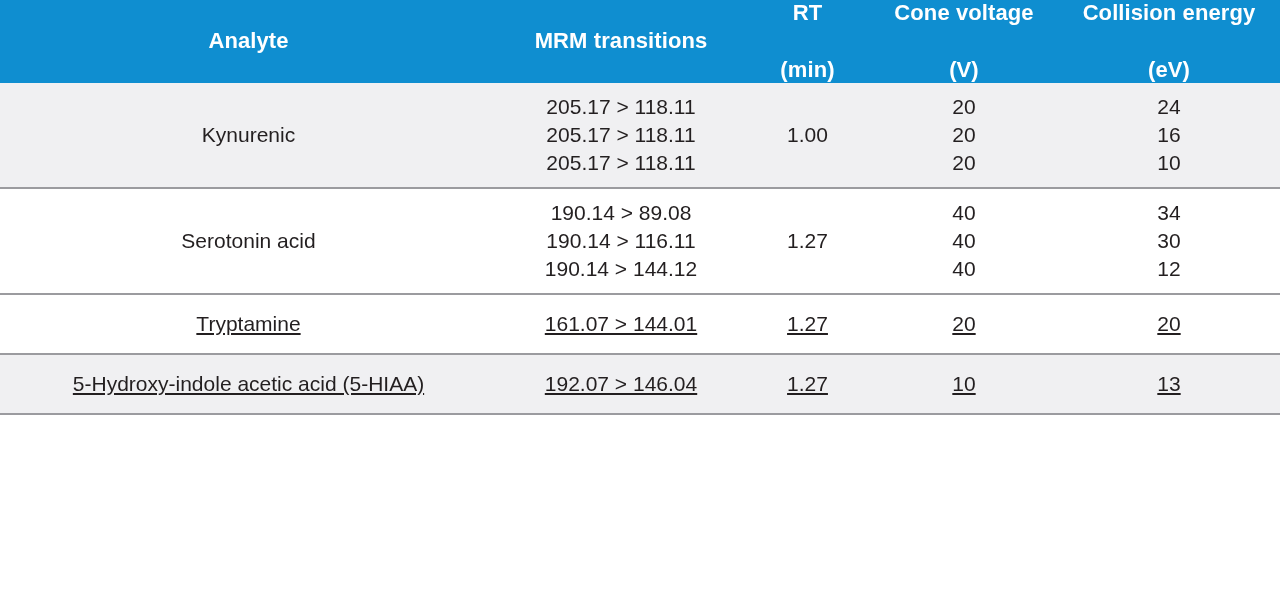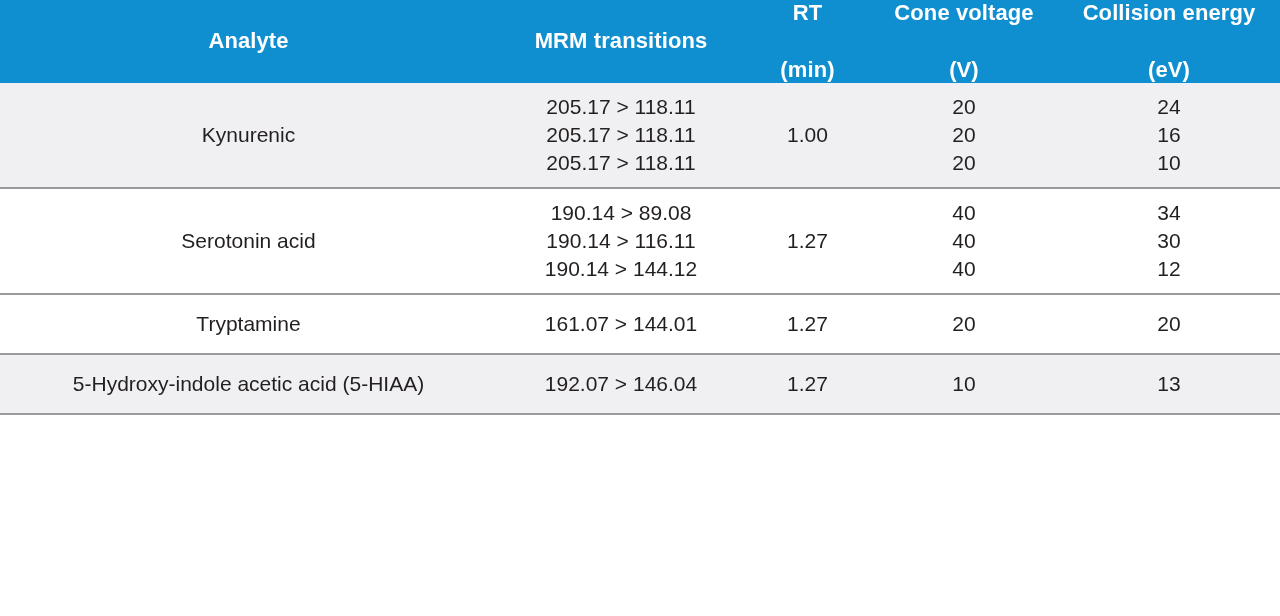--- a/index.html
+++ b/index.html
@@ -80,21 +80,21 @@
 
   
   col.c-analyte { width: 497px; }
   col.c-mrm     { width: 248px; }
   col.c-rt      { width: 125px; }
   col.c-cone    { width: 188px; }
   col.c-ce      { width: 222px; }
 
   .h3 td { height: 104px; }
   .h2 td { height: 78px; }
-  .h1 td { height: 58px; }
+  .h1 td { height: 58px; text-decoration: underline; }
 </style>
 </head>
 <body>
 
 <div class="table-wrap">
   <table class="mrm">
     <colgroup>
       <col class="c-analyte">
       <col class="c-mrm">
       <col class="c-rt">

